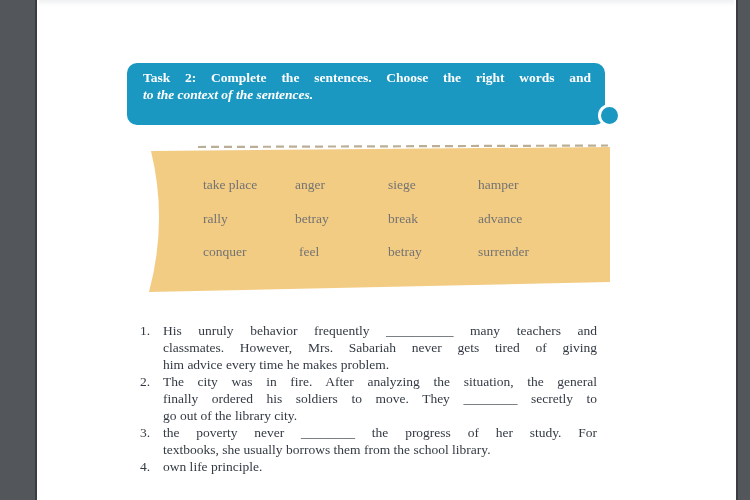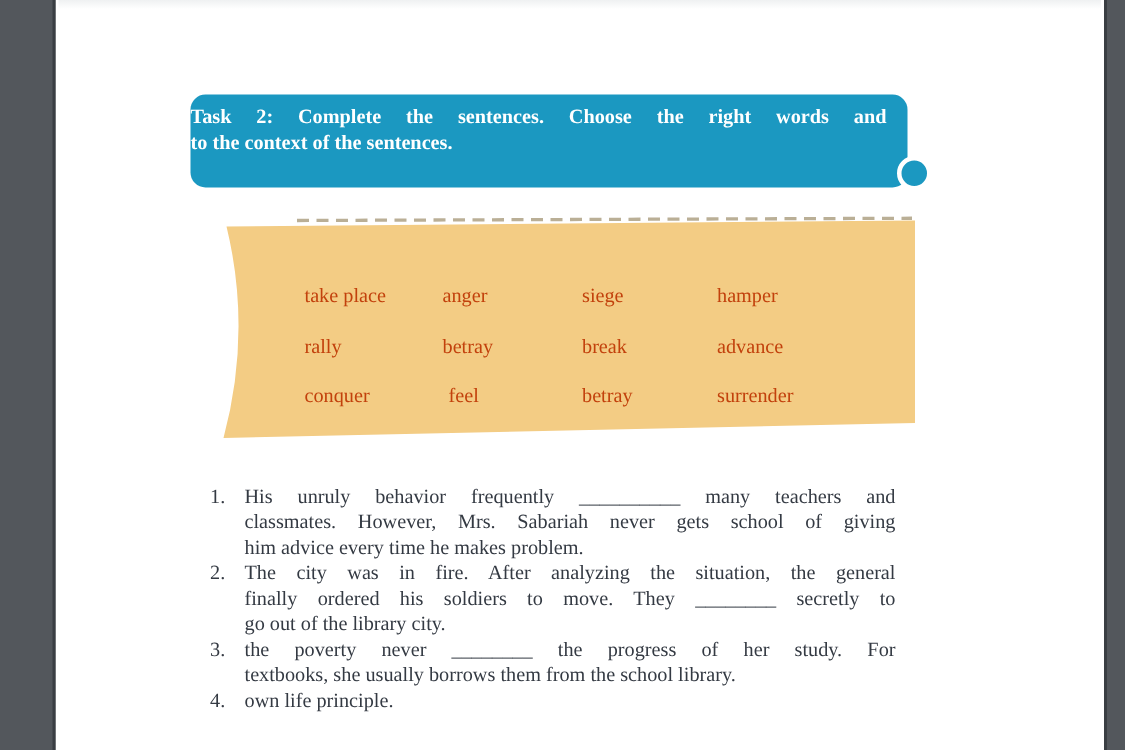--- a/index.html
+++ b/index.html
@@ -29,57 +29,57 @@
     position: absolute; left: 39px; width: 695px; top: 0; height: 6px;
     background: linear-gradient(to bottom, #eff1f2, rgba(255,255,255,0));
   }
 
   
   .task-box {
     position: absolute; left: 127px; top: 63px;
     width: 478px; height: 62px;
     background: #1b98c1;
     border-radius: 10px;
-    padding: 6px 14px 0 0;
+    padding: 6px 14px 0 16px;
     color: #ffffff;
     font-weight: bold;
     font-size: 13.5px;
     line-height: 17px;
     z-index: 1;
   }
   .task-line {
     white-space: nowrap;
     text-align: justify;
     text-align-last: justify;
   }
-  .task-line.last { text-align-last: left; }
+  .task-line.last { text-align-last: left; font-style: italic; }
 
   .corner-badge {
     position: absolute; left: 598px; top: 104px;
     width: 23px; height: 23px;
     background: #1b98c1;
     border: 3px solid #ffffff;
     border-radius: 50%;
     z-index: 2;
   }
 
   
   .word-bank {
     position: absolute; left: 140px; top: 143px;
     width: 472px; height: 152px;
   }
   .wb-shape { position: absolute; left: 0; top: 0; width: 472px; height: 152px; }
   .wb-grid {
-    position: absolute; left: 63px; top: 46px;
+    position: absolute; left: 63px; top: 34px;
     display: grid;
     grid-template-columns: 92px 93px 90px 130px;
     grid-auto-rows: 33.5px;
     font-size: 13.5px;
     line-height: 15px;
-    color: #c2410c;
+    color: #737373;
   }
 
   
   .sentences {
     position: absolute; left: 140px; top: 322px;
     width: 460px;
     color: #343a43;
     font-size: 13.5px;
   }
   .sentence { display: flex; }
@@ -128,21 +128,21 @@
       <span>surrender</span>
     </div>
   </div>
 
   <div class="sentences">
 
     <div class="sentence">
       <div class="num">1.</div>
       <div class="slines">
         <div class="s-line">His unruly behavior frequently __________ many teachers and</div>
-        <div class="s-line">classmates. However, Mrs. Sabariah never gets school of giving</div>
+        <div class="s-line">classmates. However, Mrs. Sabariah never gets tired of giving</div>
         <div class="s-line last">him advice every time he makes problem.</div>
       </div>
     </div>
 
     <div class="sentence">
       <div class="num">2.</div>
       <div class="slines">
         <div class="s-line">The city was in fire. After analyzing the situation, the general</div>
         <div class="s-line">finally ordered his soldiers to move. They ________ secretly to</div>
         <div class="s-line last">go out of the library city.</div>

